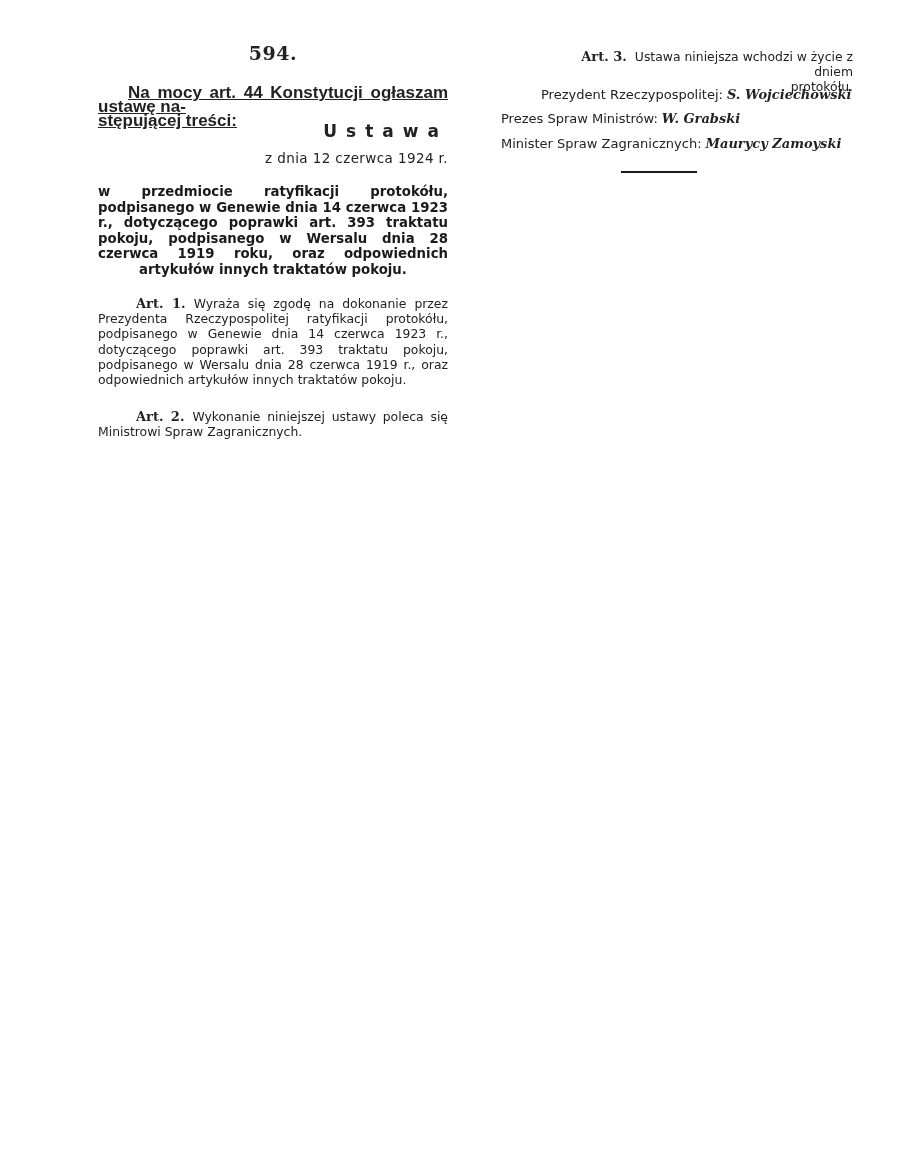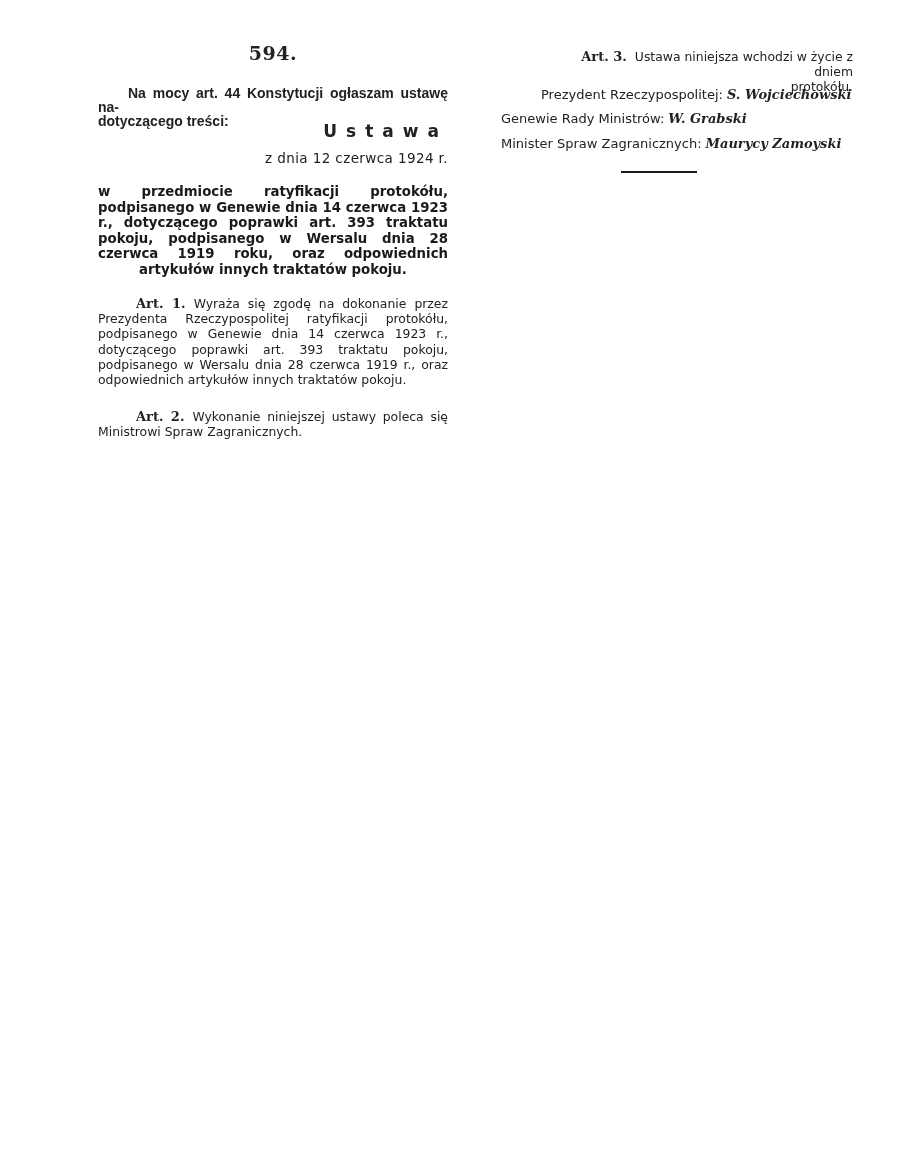--- a/index.html
+++ b/index.html
@@ -30,25 +30,26 @@
       font-family: "DejaVu Serif", serif;
       font-weight: bold;
       font-size: 19px;
       letter-spacing: 0.5px;
       color: #222;
     }
     .intro {
       top: 86px;
       font-family: "Liberation Sans", sans-serif;
       font-weight: bold;
-      font-size: 14px;
+      font-size: 17px;
       line-height: 14px;
       text-align: justify;
       text-align-last: left;
       color: #222;
+      text-decoration: underline;
     }
     .intro .indent { display: inline-block; width: 30px; }
     .doc-type {
       top: 121px;
       text-align: right;
       font-family: "DejaVu Sans", sans-serif;
       font-weight: bold;
       font-size: 17px;
       letter-spacing: 9px;
       padding-left: 9px;
@@ -117,21 +118,21 @@
     }
   </style>
 </head>
 <body>
 
 <div class="col col-left">
   <div class="abs act-number">594.</div>
 
   <div class="abs intro">
     <span class="indent"></span><span>Na mocy art. 44 Konstytucji ogłaszam ustawę na-</span><br>
-    <span>dotyczącego treści:</span>
+    <span>stępującej treści:</span>
   </div>
 
   <div class="abs doc-type">Ustawa</div>
   <div class="abs doc-date">z dnia 12 czerwca 1924 r.</div>
   <div class="abs doc-title">w przedmiocie ratyfikacji protokółu, podpisanego w Genewie dnia 14 czerwca 1923 r., dotyczącego poprawki art. 393 traktatu pokoju, podpisanego w Wersalu dnia 28 czerwca 1919 roku, oraz odpowiednich artykułów innych traktatów pokoju.</div>
 
   <div class="abs para art1">
     <span class="indent"></span><span class="art-label">Art. 1.</span><span>Wyraża się zgodę na dokonanie przez Prezydenta Rzeczypospolitej ratyfikacji protokółu, podpisanego w Genewie dnia 14 czerwca 1923 r., dotyczącego poprawki art. 393 traktatu pokoju, podpisanego w Wersalu dnia 28 czerwca 1919 r., oraz odpowiednich artykułów innych traktatów pokoju.</span>
   </div>
 
@@ -143,20 +144,20 @@
 <div class="col col-right">
   <div class="abs para r-art3">
     <span class="indent"></span><span class="art-label">Art. 3.</span><span>Ustawa niniejsza wchodzi w życie z dniem</span>
     <span class="line2">protokółu.</span>
   </div>
 
   <div class="abs sig-line sig-president">
     <span>Prezydent Rzeczypospolitej:</span><span class="name">S. Wojciechowski</span>
   </div>
   <div class="abs sig-line sig-prime">
-    <span>Genewie Rady Ministrów:</span><span class="name">W. Grabski</span>
+    <span>Prezes Spraw Ministrów:</span><span class="name">W. Grabski</span>
   </div>
   <div class="abs sig-line sig-foreign">
     <span>Minister Spraw Zagranicznych:</span><span class="name">Maurycy Zamoyski</span>
   </div>
 
   <div class="end-rule"></div>
 </div>
 
 </body></html>

